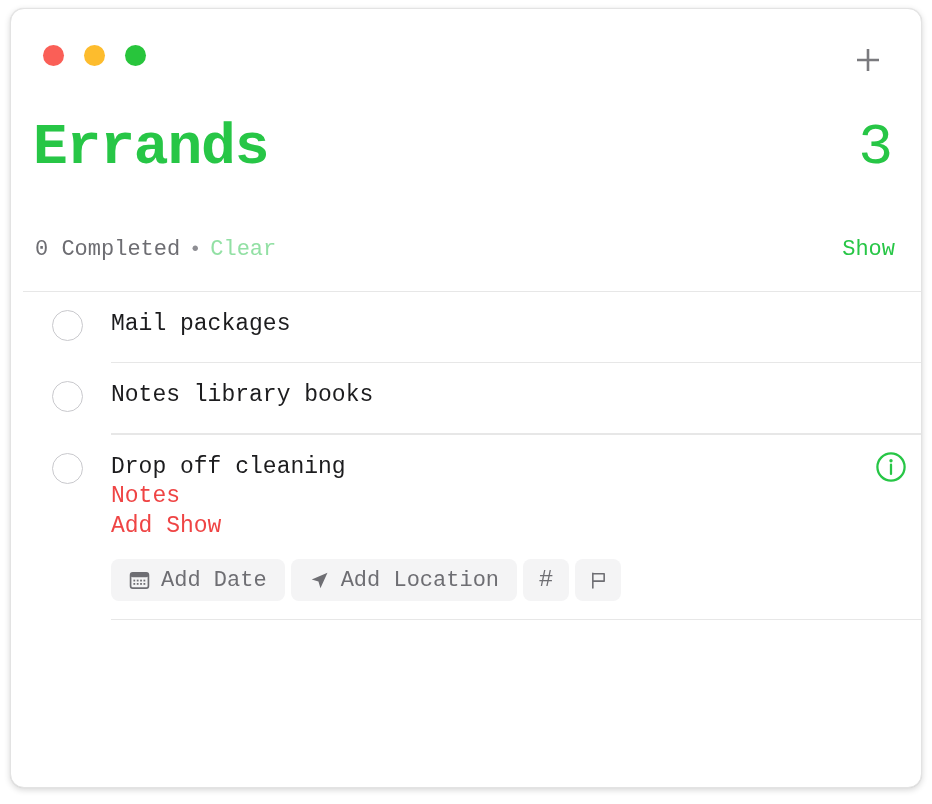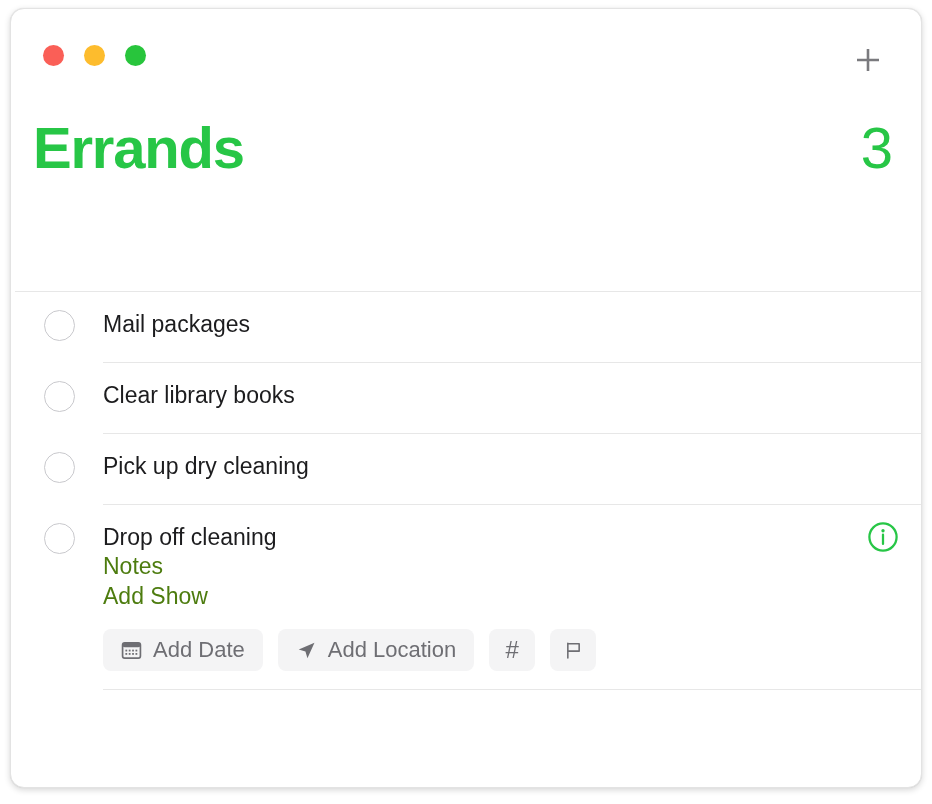--- a/index.html
+++ b/index.html
@@ -11,20 +11,21 @@
     font-family: "Liberation Sans", sans-serif;
     -webkit-font-smoothing: antialiased;
   }
 
   .screen {
     position: relative;
     width: 932px;
     height: 804px;
     background: #ffffff;
     overflow: hidden;
+    font-family: Liberation Mono, monospace;
   }
 
   
   .window {
     position: absolute;
     left: 10px;
     top: 8px;
     width: 912px;
     height: 780px;
     background: #ffffff;
@@ -130,21 +131,21 @@
   }
   .show-link {
     color: #27c646;
     cursor: pointer;
     font-size: 22px;
   }
 
   
   .task-list {
     position: absolute;
-    left: 4px;
+    left: 12px;
     top: 282px;
     width: 100%;
   }
 
   .divider {
     height: 1px;
     background: #e7e7e7;
   }
   .divider.full  { margin-left: 0px;  margin-right: 0px; }
   .divider.inset { margin-left: 88px; margin-right: 0px; }
@@ -181,41 +182,41 @@
     min-width: 0;
   }
   .task-title {
     font-size: 23px;
     color: #1c1c1e;
     line-height: 28px;
     white-space: nowrap;
   }
   .placeholder-line {
     font-size: 23px;
-    color: #4d7c0f;
+    color: #ef4444;
     line-height: 30px;
     white-space: nowrap;
     cursor: text;
   }
 
   .info-icon {
     position: absolute;
     right: 26px;
     top: 16px;
     width: 32px;
     height: 32px;
     cursor: pointer;
   }
   .info-icon svg { display: block; }
 
   
   .chip-row {
     display: flex;
     align-items: center;
-    gap: 15px;
+    gap: 6px;
     margin-top: 18px;
     margin-bottom: 18px;
   }
   .chip {
     display: inline-flex;
     align-items: center;
     gap: 11px;
     height: 42px;
     padding: 0 18px;
     background: #f4f4f5;
@@ -260,20 +261,28 @@
             <path d="M15 4 V26 M4 15 H26" stroke="#7a7a7e" stroke-width="2.6" stroke-linecap="butt"></path>
           </svg>
         </span>
       </div>
     </div>
 
     <div class="header">
       <div class="list-title">Errands</div>
       <div class="list-count">3</div>
 
+      <div class="meta-row">
+        <div class="meta-left">
+          <span class="completed-label">0 Completed</span>
+          <span class="meta-dot">•</span>
+          <span class="clear-link">Clear</span>
+        </div>
+        <span class="show-link">Show</span>
+      </div>
     </div>
 
     <div class="task-list">
 
       <div class="divider full"></div>
 
       <div class="task-row">
         <div class="check-cell">
           <span class="checkbox"></span>
         </div>
@@ -281,33 +290,25 @@
           <div class="task-title">Mail packages</div>
         </div>
       </div>
       <div class="divider inset"></div>
 
       <div class="task-row">
         <div class="check-cell">
           <span class="checkbox"></span>
         </div>
         <div class="task-body">
-          <div class="task-title">Clear library books</div>
+          <div class="task-title">Notes library books</div>
         </div>
       </div>
       <div class="divider inset"></div>
 
-      <div class="task-row">
-        <div class="check-cell">
-          <span class="checkbox"></span>
-        </div>
-        <div class="task-body">
-          <div class="task-title">Pick up dry cleaning</div>
-        </div>
-      </div>
       <div class="divider inset"></div>
 
       <div class="task-row">
         <div class="check-cell">
           <span class="checkbox"></span>
         </div>
         <div class="task-body">
           <div class="task-title">Drop off cleaning</div>
           <div class="placeholder-line">Notes</div>
           <div class="placeholder-line">Add Show</div>

